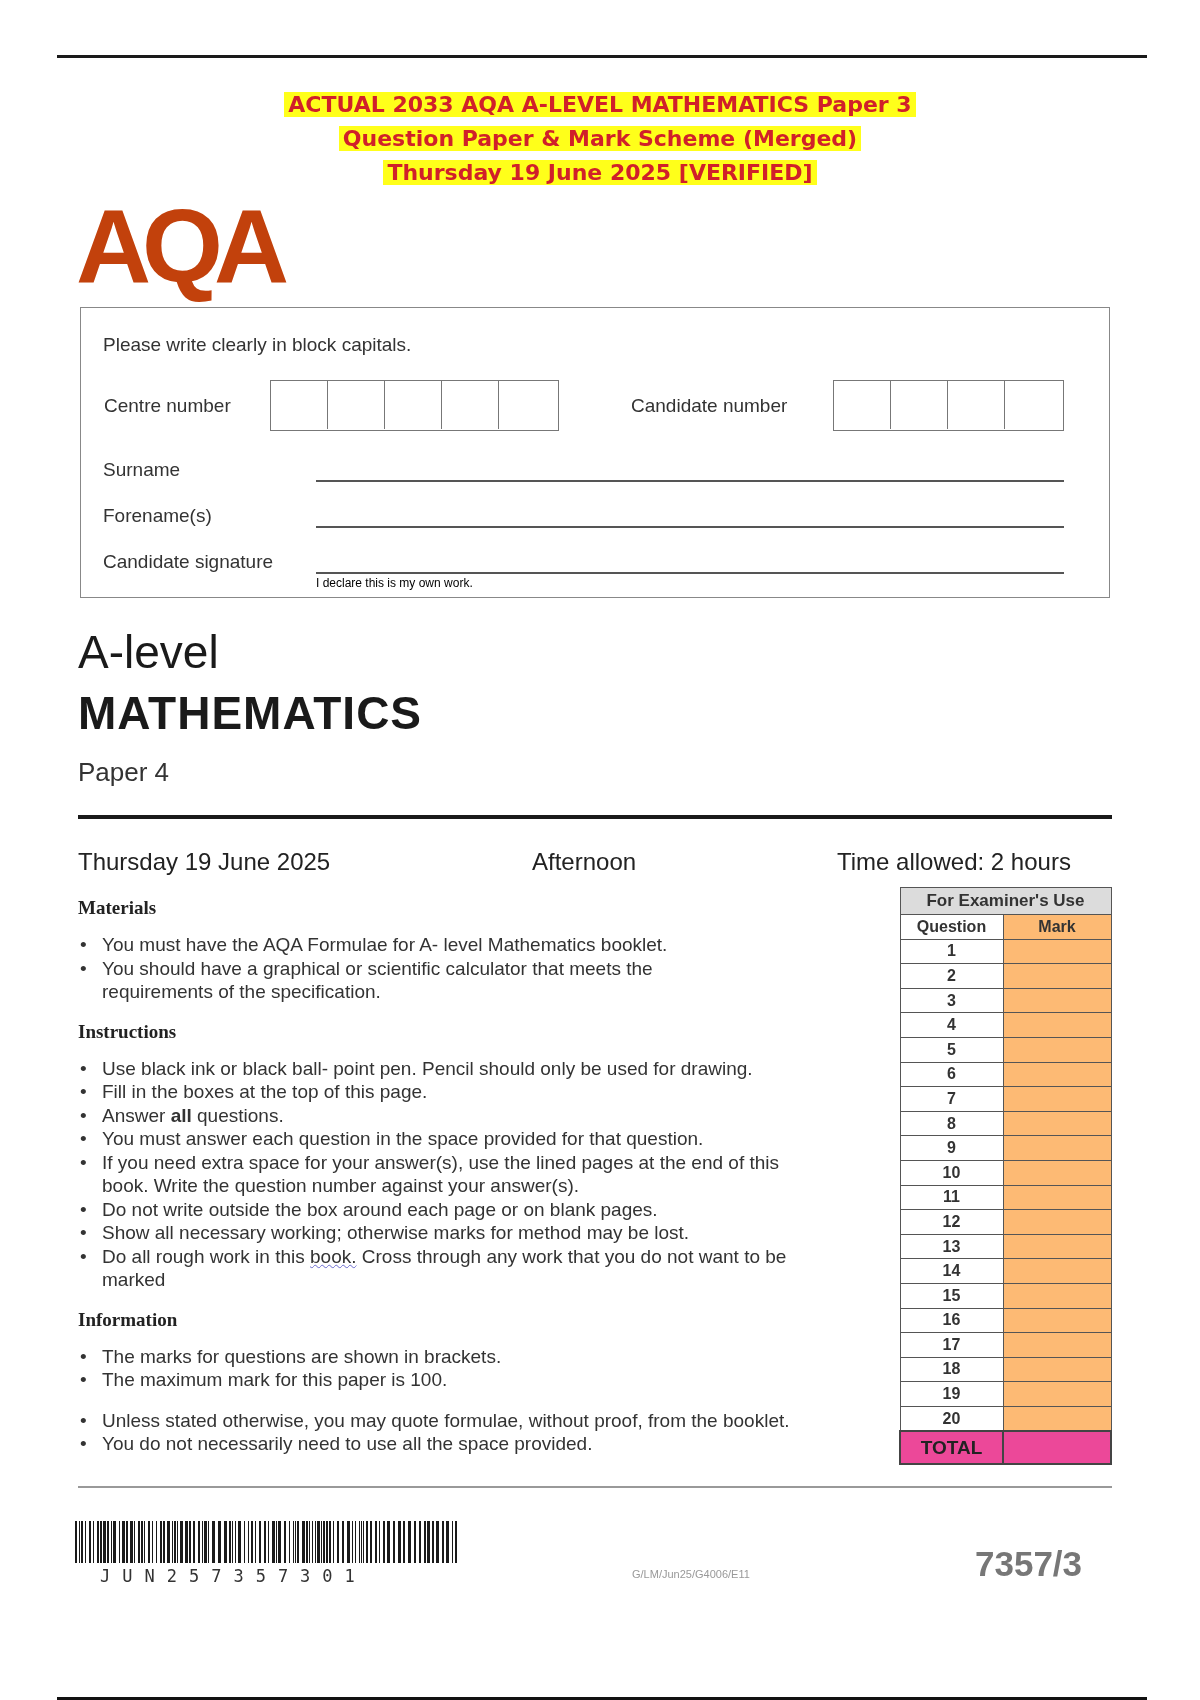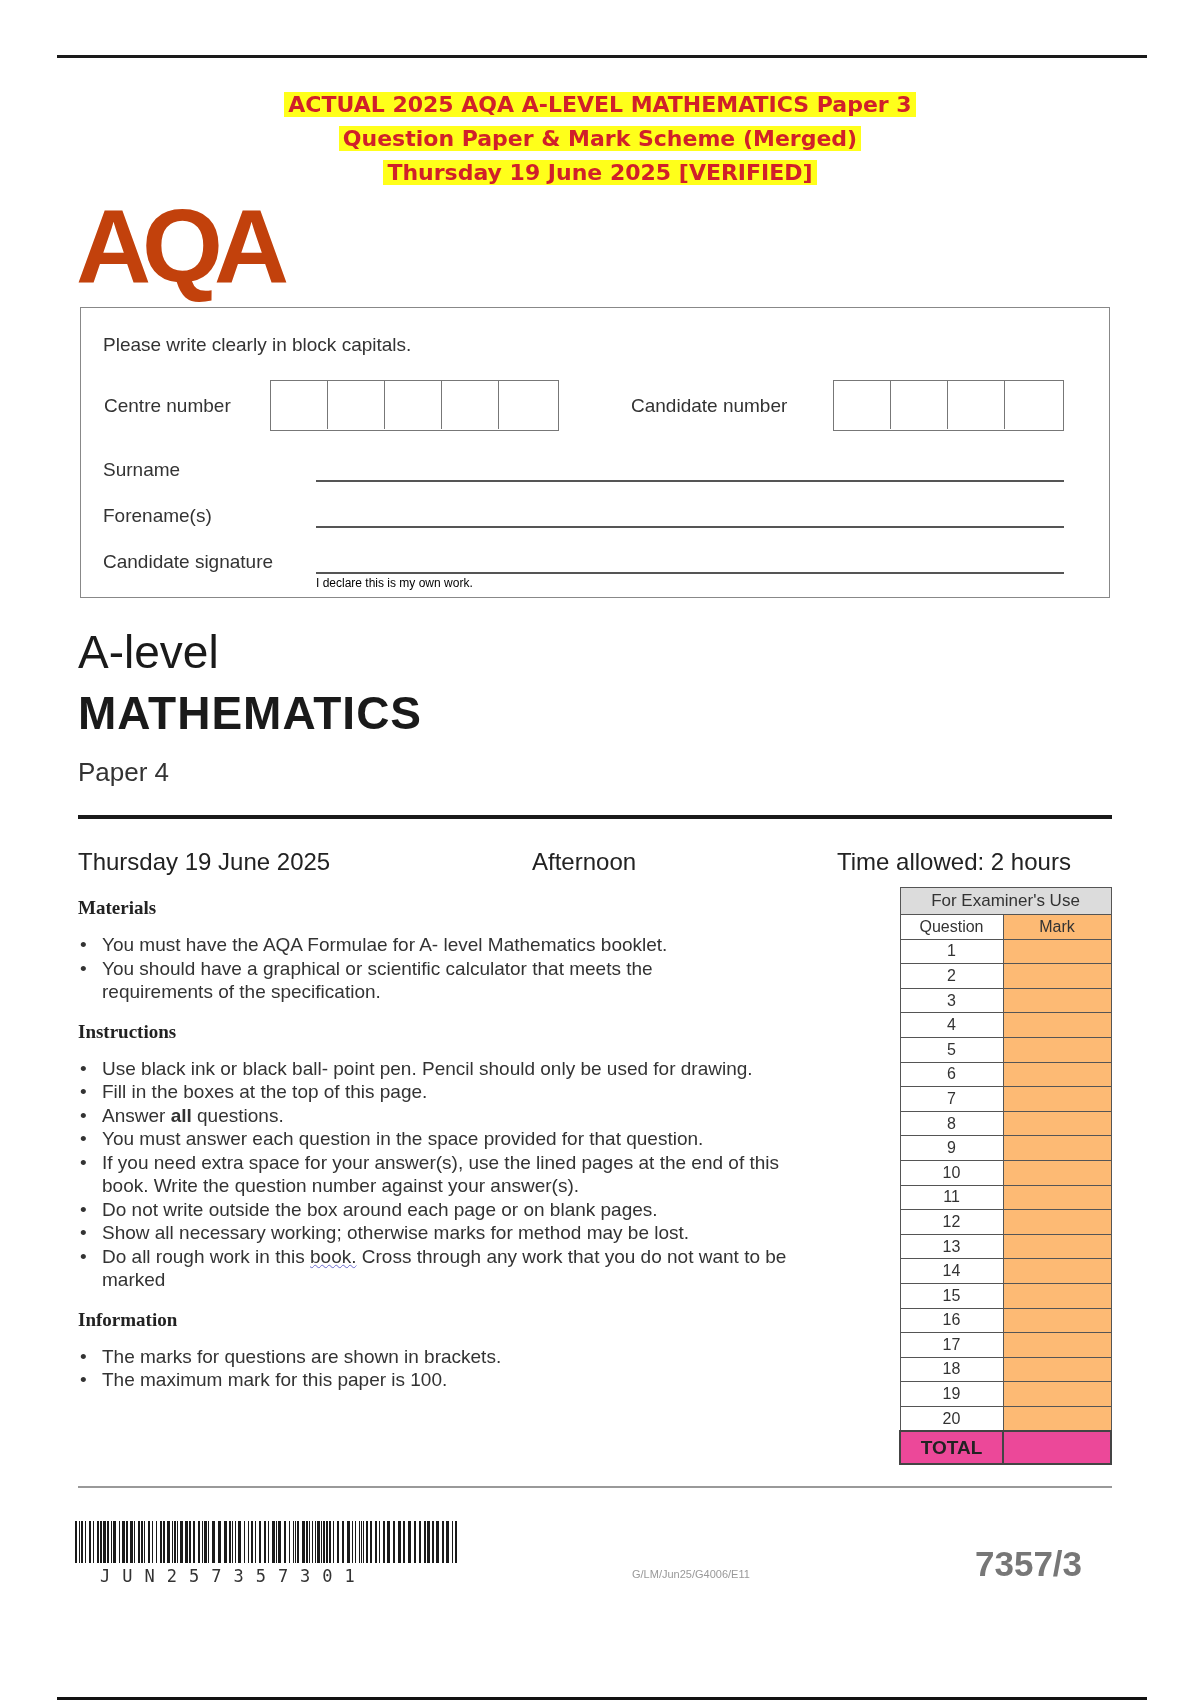--- a/index.html
+++ b/index.html
@@ -32,40 +32,40 @@
   .dateline { top:848px; font-size:24px; color:#222; }
 
   .sec-h { font-weight:bold; font-size:19px; color:#222; margin:0;font-family:Liberation Serif, serif; }
   .ul { list-style:none; margin:14px 0 0 0; padding:0; }
   .ul li { position:relative; padding-left:24px; font-size:19px; line-height:23.5px; color:#333; }
   .ul li::before { content:"•"; position:absolute; left:2px; top:0; }
   .sec { margin-bottom:17px; }
   .squig { text-decoration:underline wavy #6b6bd0; text-decoration-thickness:1px; }
 
   .exam-table { left:899px; top:887px; width:213px; border-collapse:collapse; }
-  .exam-table td, .exam-table th { border:1.5px solid #555; text-align:center; font-size:16px; color:#333; padding:0; height:23.6px; font-weight:normal; }
+  .exam-table td, .exam-table th { border:1.5px solid #555; text-align:center; font-size:16px; color:#333; padding:0; height:23.6px; font-weight:bold; }
   .exam-table .head { background:#dcdcdc; height:26px; font-size:17px; }
   .exam-table .q { width:102px; background:#fff; }
   .exam-table .m { background:#fdba74; }
   .exam-table .total td { border:2.5px solid #444; height:31px; background:#ec4899; font-weight:bold; font-size:19px; color:#222; }
 
   .rule-mid { left:78px; top:1486px; width:1034px; height:2px; background:#999; }
 
   .barcode { left:75px; top:1521px; height:54px; width:390px; }
   .barcode-text { left:100px; top:1566px; font-family:"DejaVu Sans Mono", monospace; font-size:17px; letter-spacing:12px; color:#333; }
   .ref { left:632px; top:1568px; font-size:11px; color:#999; }
   .code { left:975px; top:1544px; font-size:35px; font-weight:bold; color:#777; }
 </style>
 </head>
 <body>
 
 <div class="abs rule-top"></div>
 
 <div class="abs banner">
-  <div><span>ACTUAL 2025 AQA A-LEVEL MATHEMATICS Paper 3</span></div>
+  <div><span>ACTUAL 2033 AQA A-LEVEL MATHEMATICS Paper 3</span></div>
   <div><span>Question Paper &amp; Mark Scheme (Merged)</span></div>
   <div><span>Thursday 19 June 2025 [VERIFIED]</span></div>
 </div>
 
 <div class="abs logo">AQA</div>
 
 <div class="abs cand-box">
   <div class="abs lbl" style="left:22px;top:26px;">Please write clearly in block capitals.</div>
 
   <div class="abs lbl" style="left:23px;top:87px;">Centre number</div>
@@ -130,20 +130,24 @@
 
   <div class="sec">
     <p class="sec-h">Information</p>
     <ul class="ul">
       <li>The marks for questions are shown in brackets.</li>
       <li>The maximum mark for this paper is 100.</li>
     </ul>
   </div>
 
   <div class="sec">
+    <ul class="ul">
+      <li style="padding-right:80px">Unless stated otherwise, you may quote formulae, without proof, from the booklet.</li>
+      <li>You do not necessarily need to use all the space provided.</li>
+    </ul>
   </div>
 </div>
 
 <table class="abs exam-table">
   <thead>
     <tr>
         <th colspan="2" class="head">For Examiner's Use</th>
       </tr>
     <tr>
       <th class="q">Question</th>

